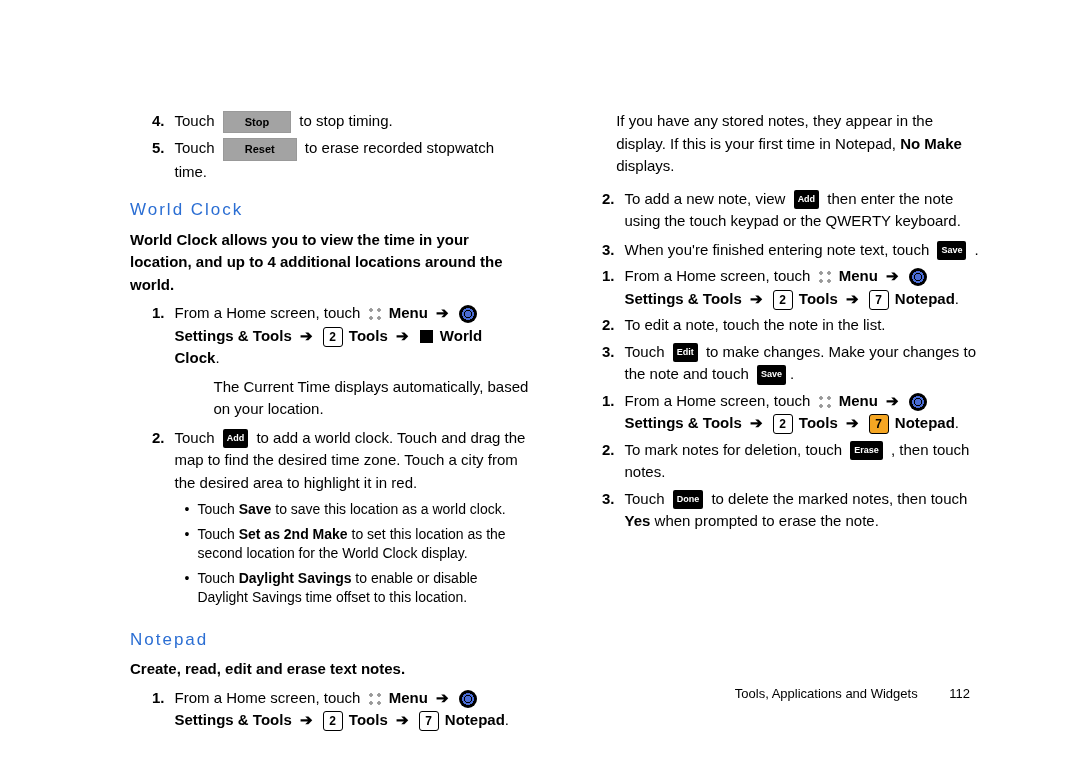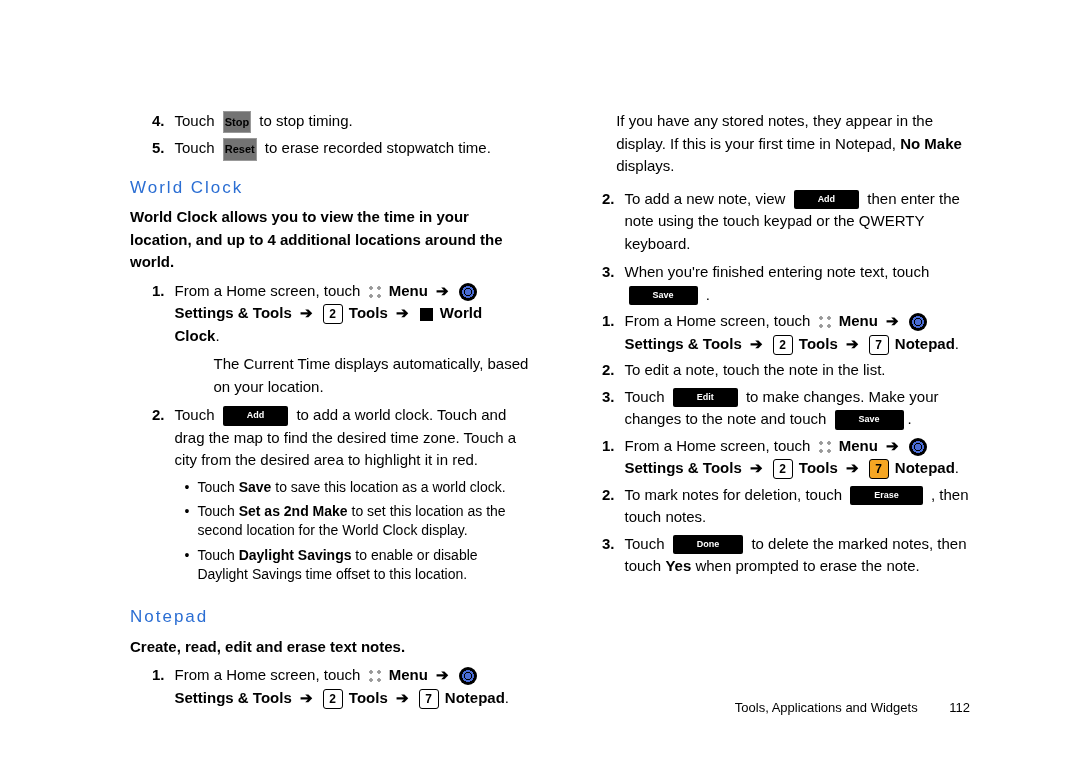--- a/index.html
+++ b/index.html
@@ -29,36 +29,36 @@
   .num {
     font-weight: bold;
     margin-right: 10px;
     flex-shrink: 0;
   }
   .num-body {
     flex: 1;
   }
   .btn {
     display: inline-block;
-    background: #737373;
+    background: #a3a3a3;
     border: 1px solid #999;
     font-size: 11px;
     font-weight: bold;
-    padding: 2px 1px;
+    padding: 2px 21px;
     margin: 0 4px;
     vertical-align: middle;
     font-family: Arial, sans-serif;
   }
   .btn-dark {
     display: inline-block;
     background: #000;
     color: #fff;
     font-size: 9px;
     font-weight: bold;
-    padding: 3px 24px;
+    padding: 3px 4px;
     margin: 0 4px;
     vertical-align: middle;
     border-radius: 2px;
     font-family: Arial, sans-serif;
     text-align: center;
   }
   .section-head {
     color: #2b6ed3;
     font-size: 17px;
     letter-spacing: 2px;
@@ -91,21 +91,21 @@
   .bullet-row {
     display: flex;
     margin-bottom: 6px;
     line-height: 1.35;
   }
   .bullet-dot {
     margin-right: 8px;
   }
   .footer {
     position: absolute;
-    bottom: 56px;
+    bottom: 70px;
     right: 110px;
     font-size: 13px;
   }
   .footer .pagenum {
     margin-left: 28px;
   }
   .icon-grid {
     display: inline-block;
     width: 16px;
     height: 16px;

